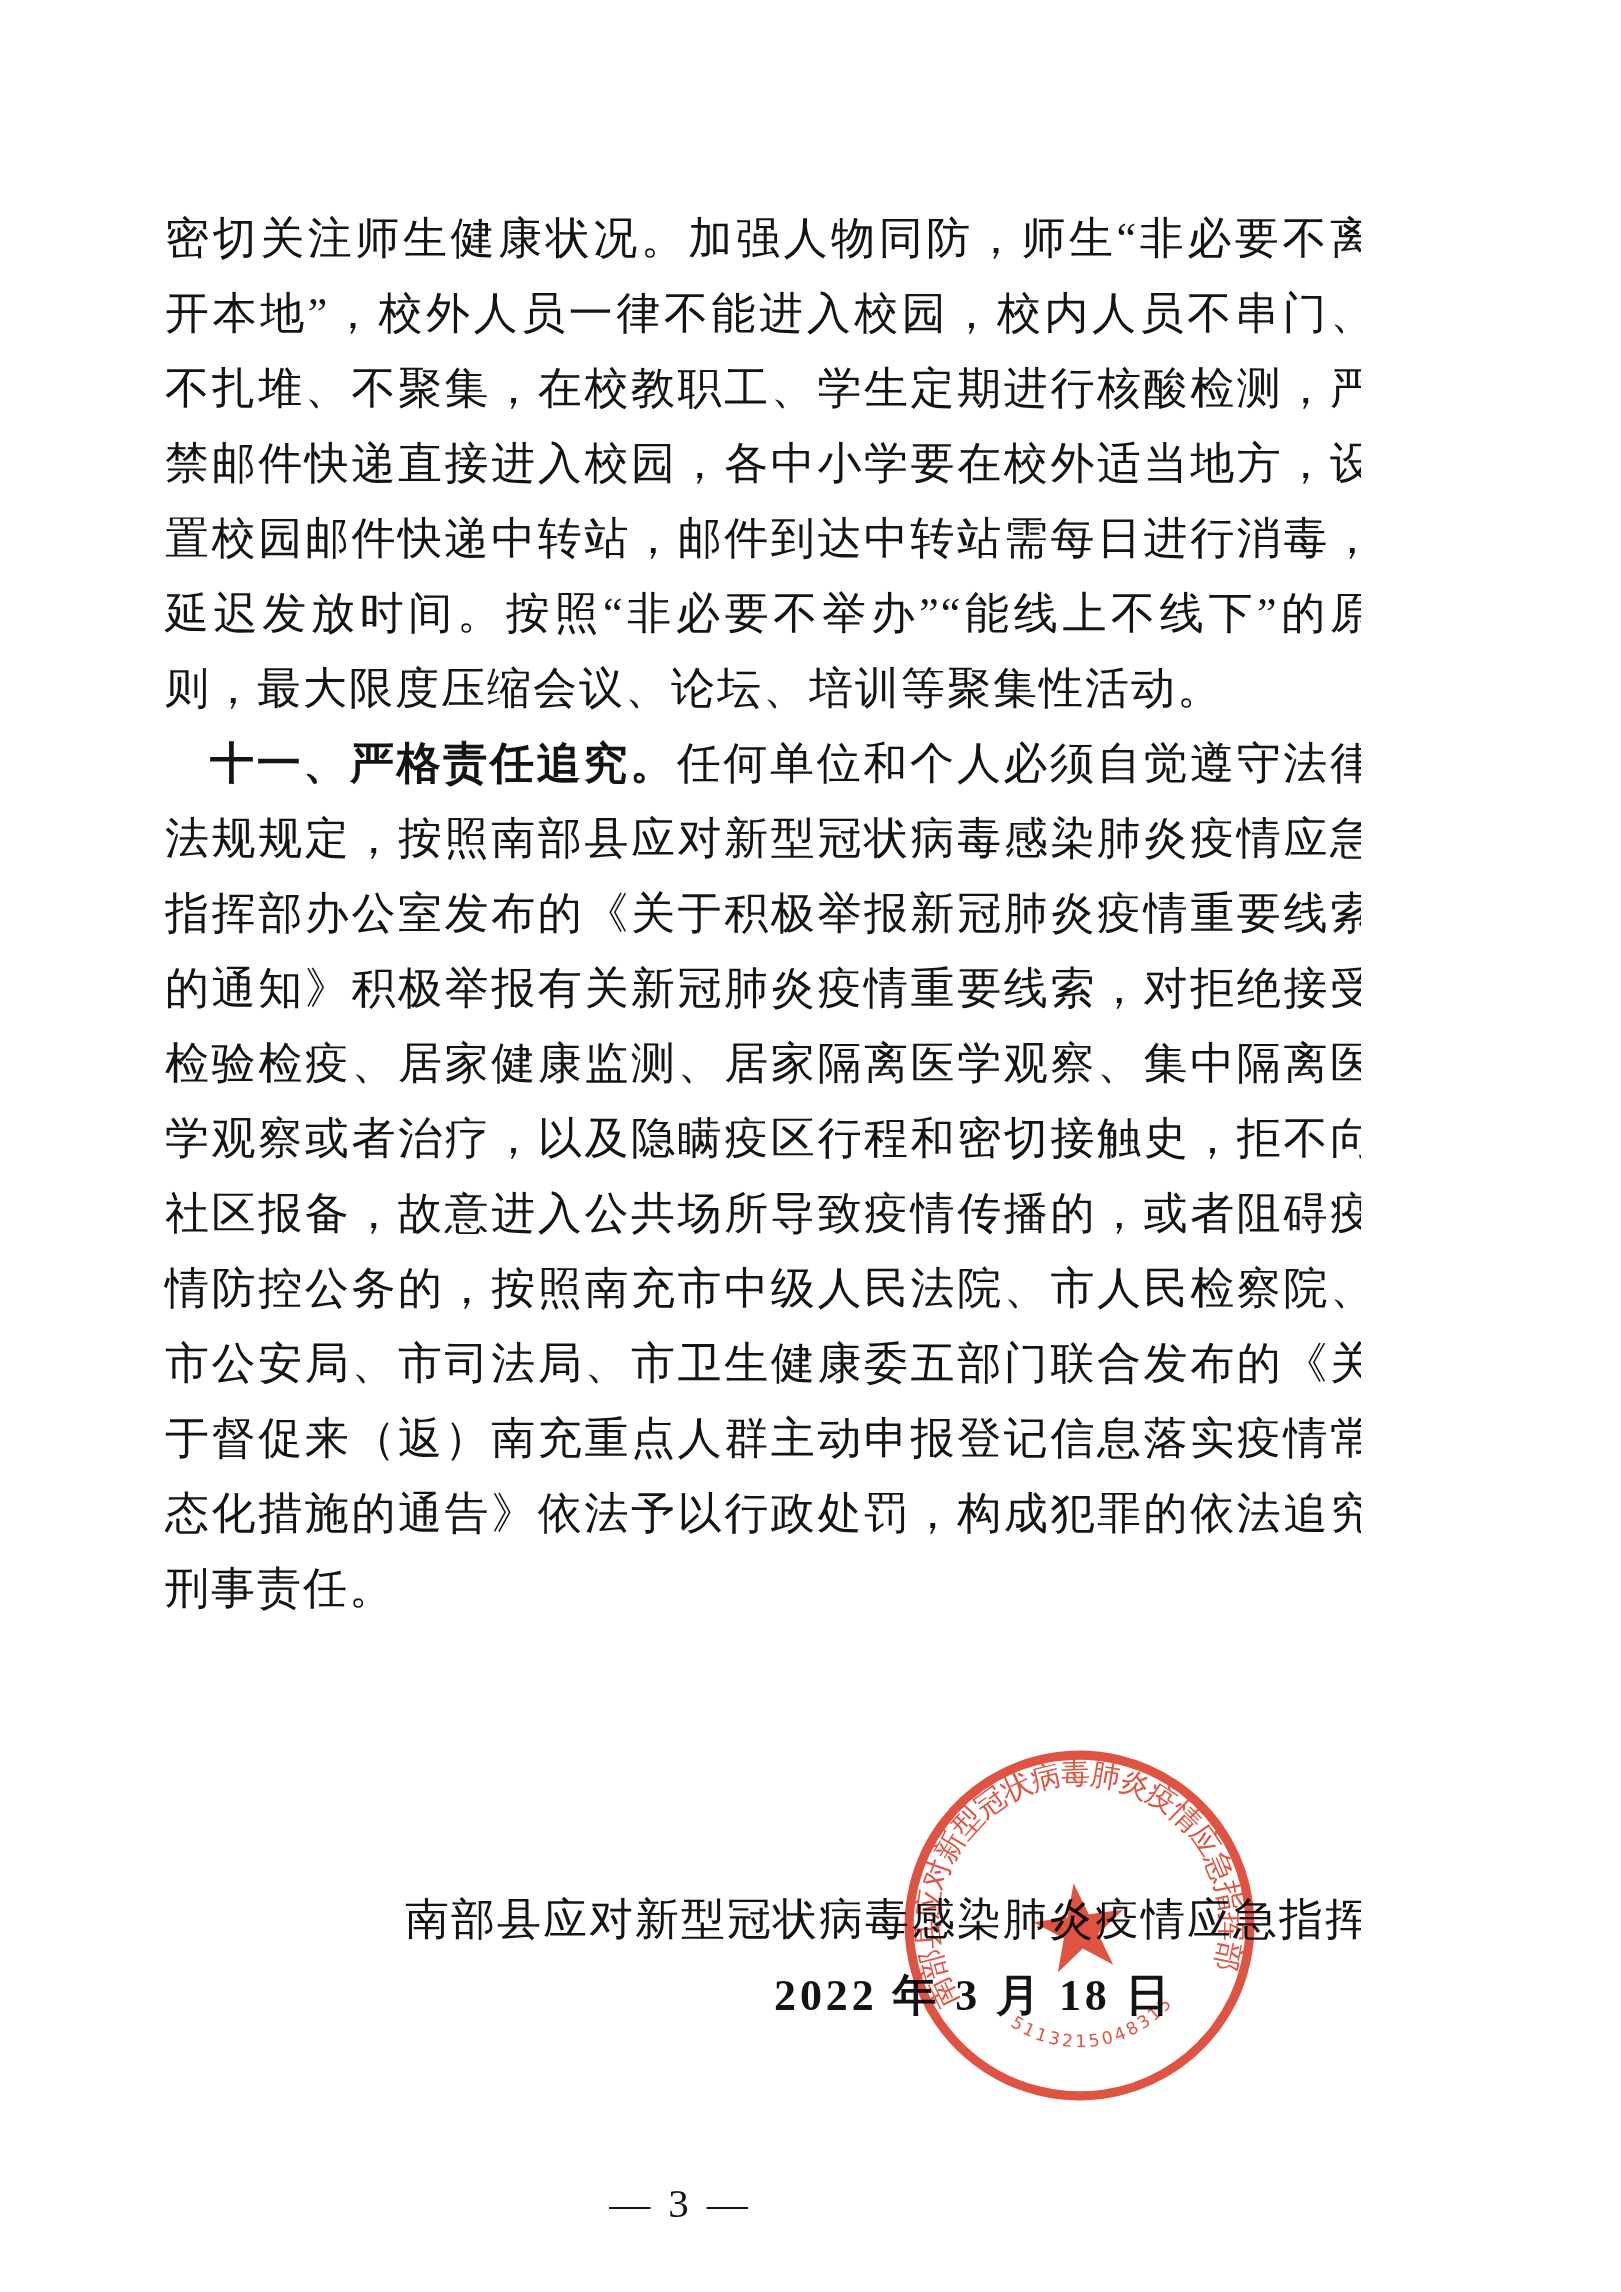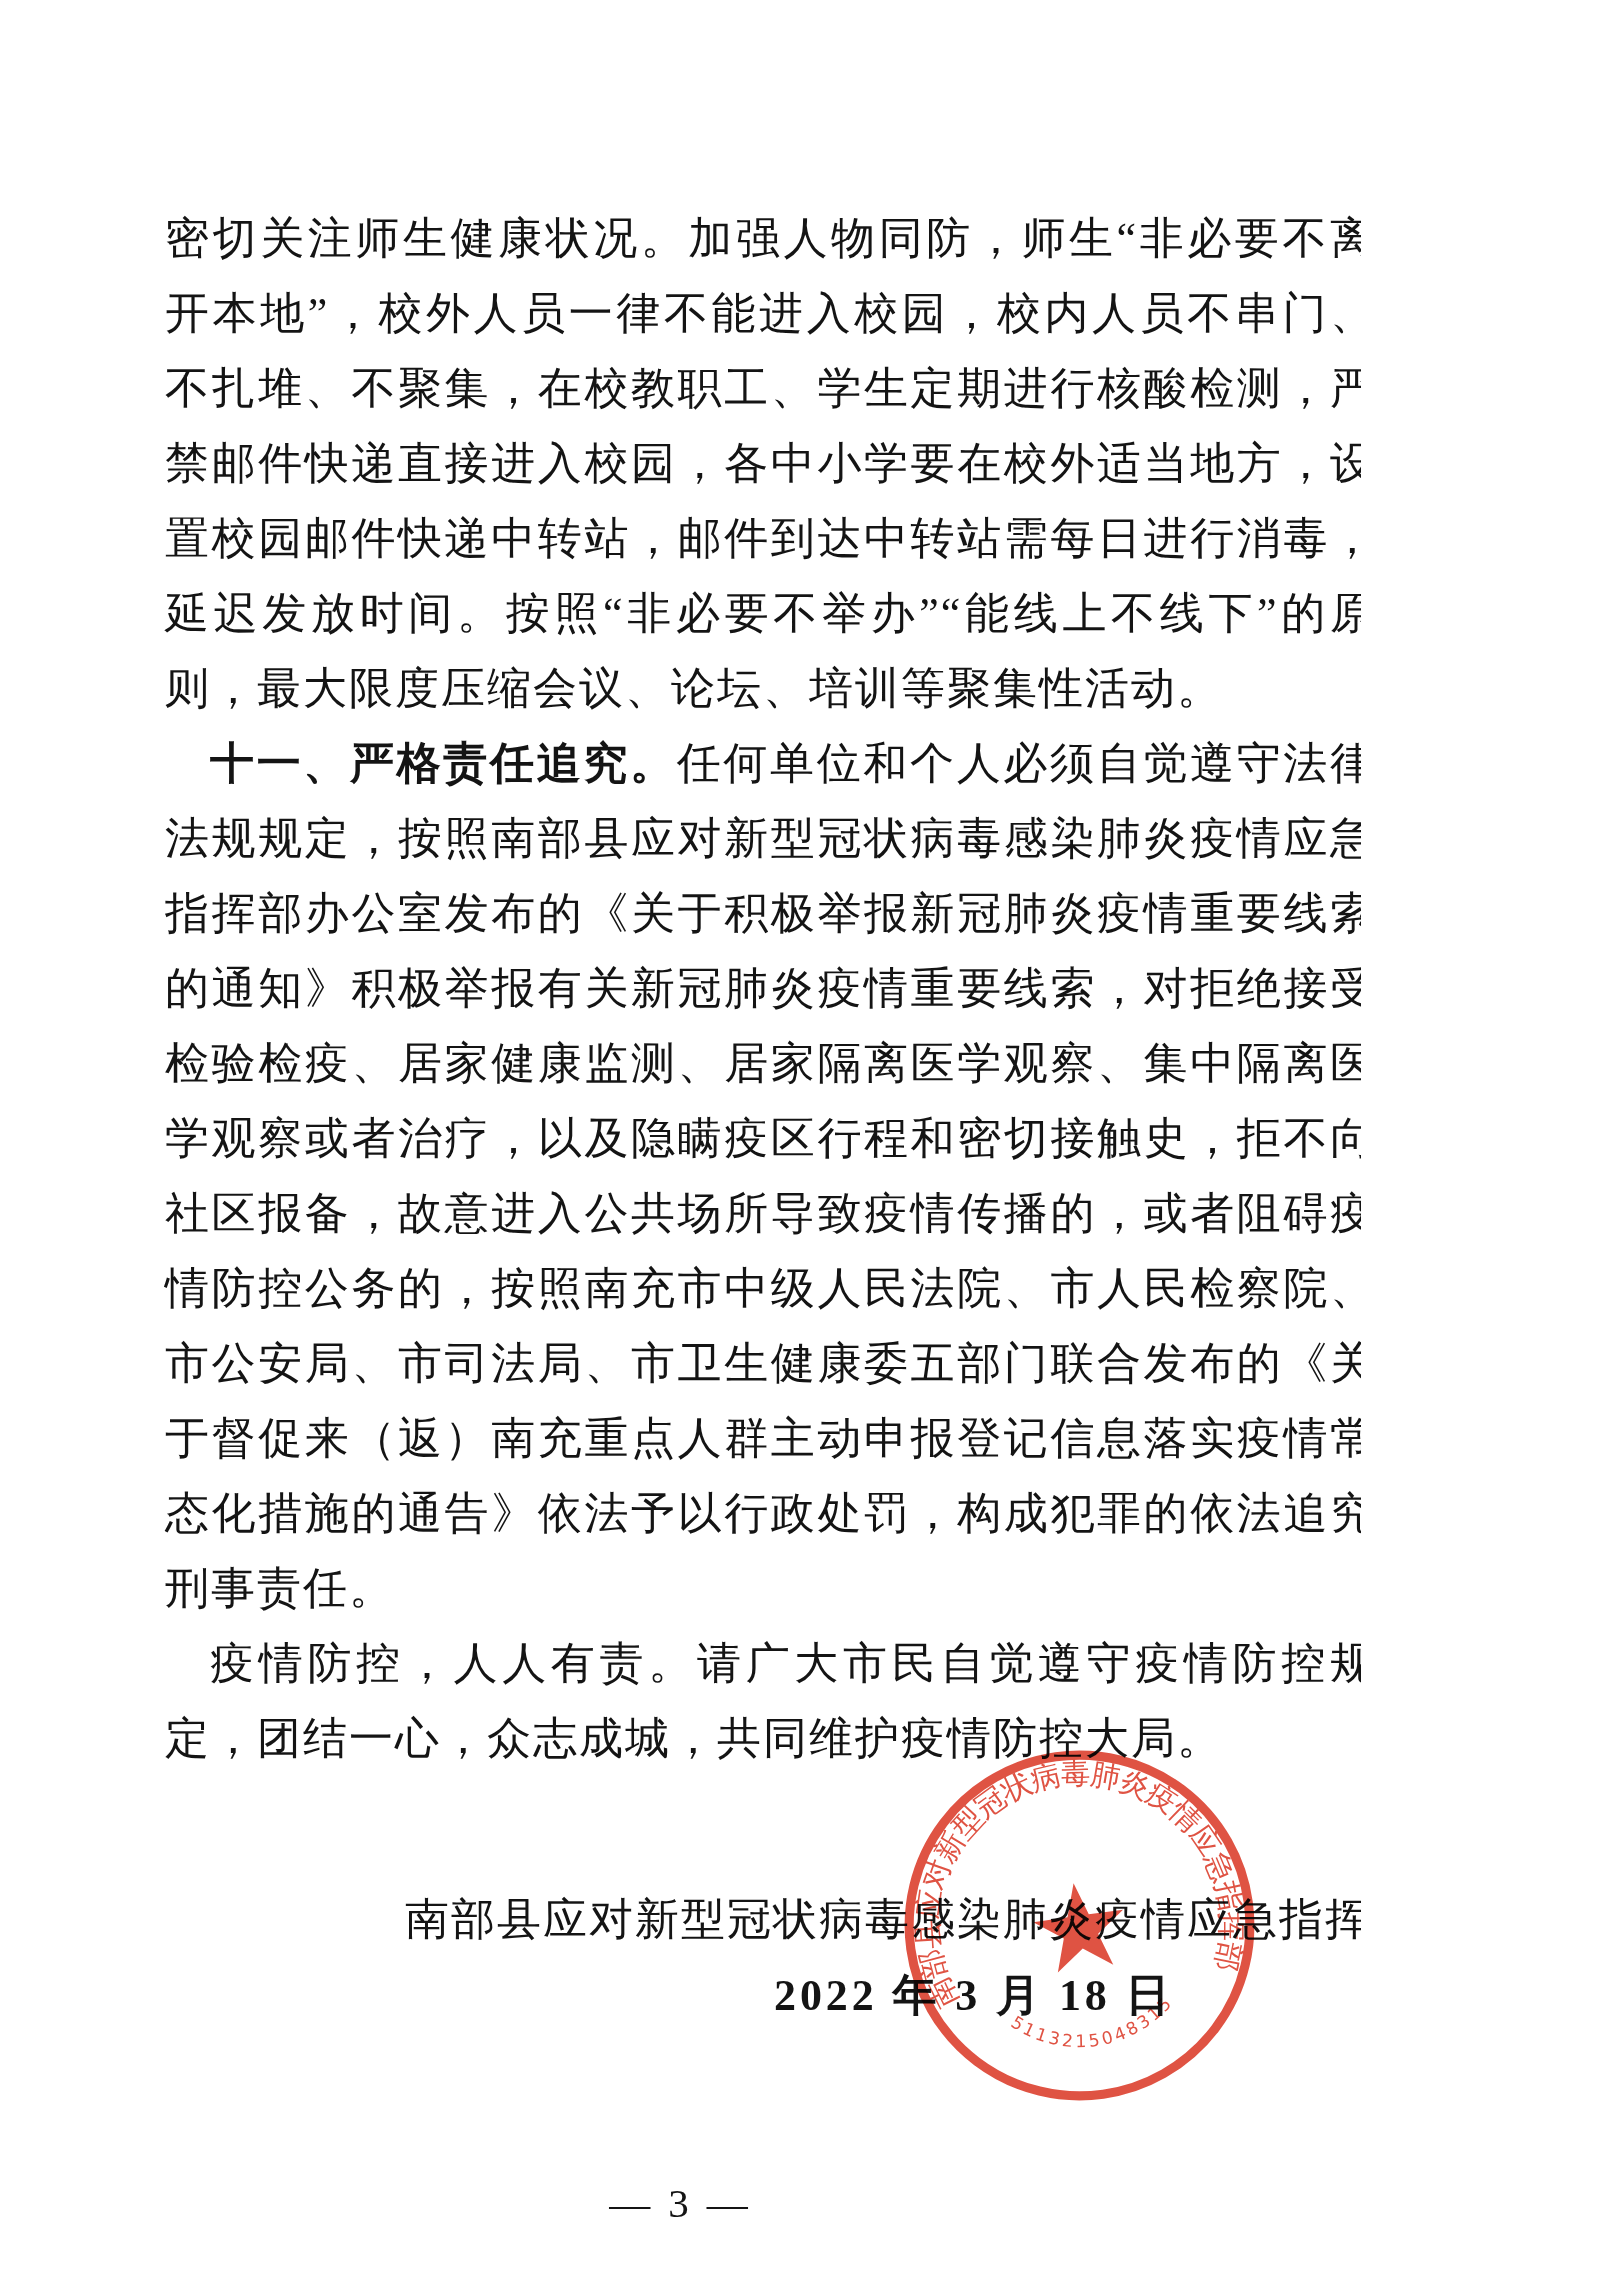--- a/index.html
+++ b/index.html
@@ -46,21 +46,20 @@
   .seal text { font-family:"DejaVu Sans","Liberation Sans",sans-serif; }
 </style>
 </head>
 <body>
 
 <div class="page">
 
   <div class="content">
     <p class="para"><span class="lead"></span><span>密切关注师生健康状况。加强人物同防，师生“非必要不离开本地”，校外人员一律不能进入校园，校内人员不串门、不扎堆、不聚集，在校教职工、学生定期进行核酸检测，严禁邮件快递直接进入校园，各中小学要在校外适当地方，设置校园邮件快递中转站，邮件到达中转站需每日进行消毒，延迟发放时间。按照“非必要不举办”“能线上不线下”的原则，最大限度压缩会议、论坛、培训等聚集性活动。</span></p>
     <p class="para indent"><span class="lead">十一、严格责任追究。</span><span>任何单位和个人必须自觉遵守法律法规规定，按照南部县应对新型冠状病毒感染肺炎疫情应急指挥部办公室发布的《关于积极举报新冠肺炎疫情重要线索的通知》积极举报有关新冠肺炎疫情重要线索，对拒绝接受检验检疫、居家健康监测、居家隔离医学观察、集中隔离医学观察或者治疗，以及隐瞒疫区行程和密切接触史，拒不向社区报备，故意进入公共场所导致疫情传播的，或者阻碍疫情防控公务的，按照南充市中级人民法院、市人民检察院、市公安局、市司法局、市卫生健康委五部门联合发布的《关于督促来（返）南充重点人群主动申报登记信息落实疫情常态化措施的通告》依法予以行政处罚，构成犯罪的依法追究刑事责任。</span></p>
-    <p class="para indent"><span class="lead"></span><span>疫情防控，人人有责。请广大市民自觉遵守疫情防控规定，团结一心，众志成城，共同维护疫情防控大局。</span></p>
   </div>
 
   <div class="signature">南部县应对新型冠状病毒感染肺炎疫情应急指挥部</div>
   <div class="date">2022 年 3 月 18 日</div>
   <div class="page-num">— 3 —</div>
 
   <svg class="seal" viewBox="0 0 360 360" aria-hidden="true">
     <defs>
       <path id="sealArcTop" d="M 53,239 A 140,140 0 1 1 307,239" fill="none"></path>
       <path id="sealArcBottom" d="M 103,272 A 120,120 0 0 0 257,272" fill="none"></path>

